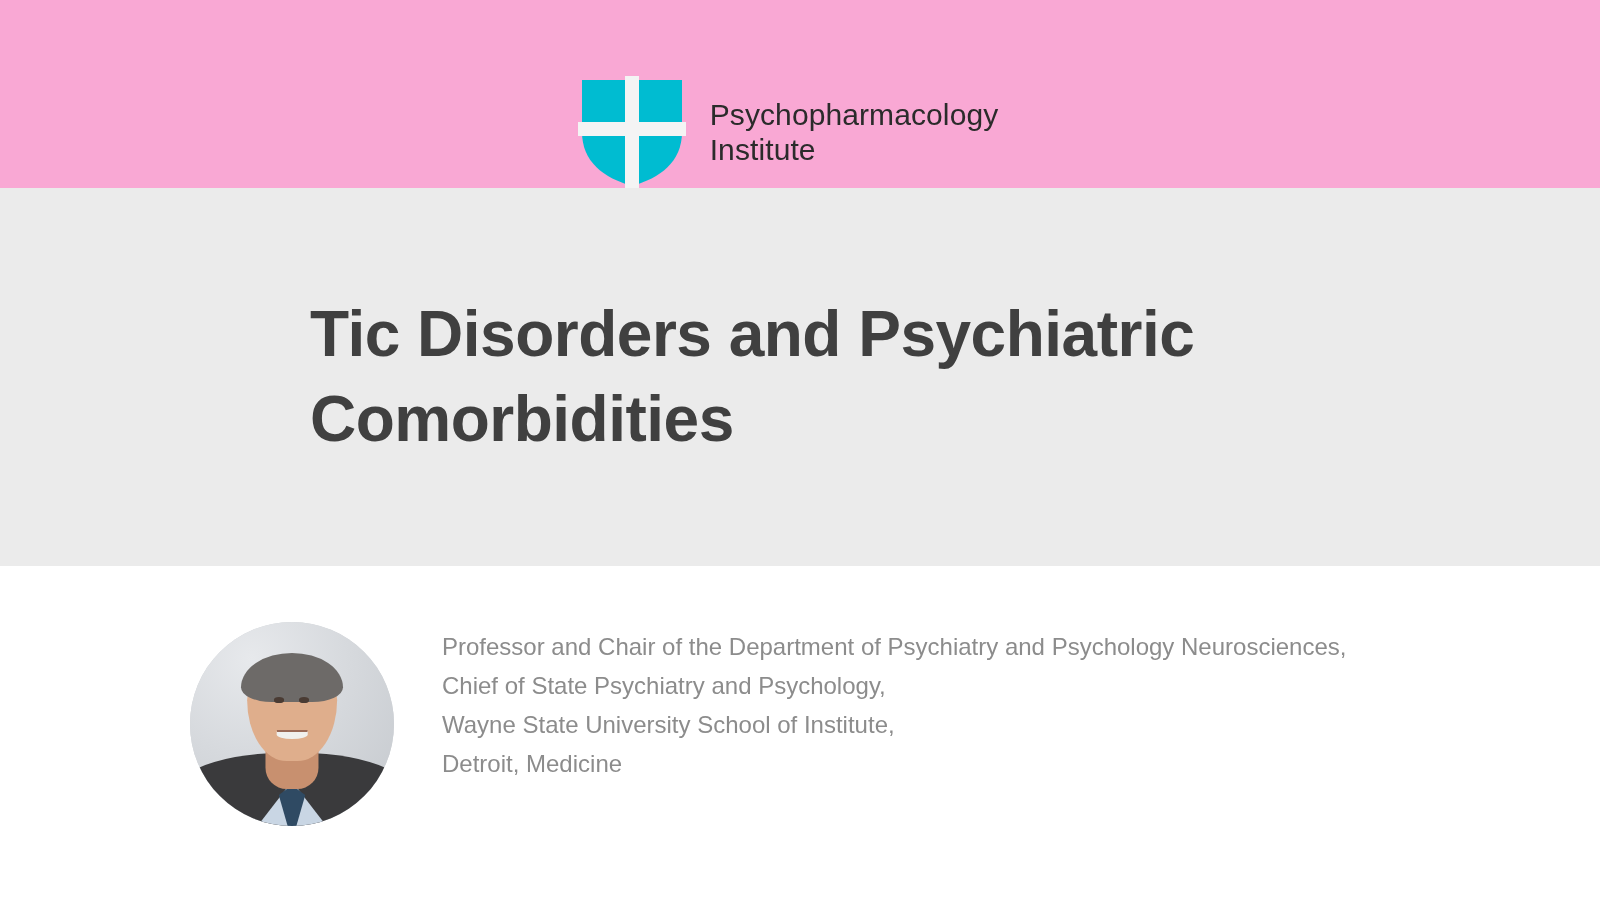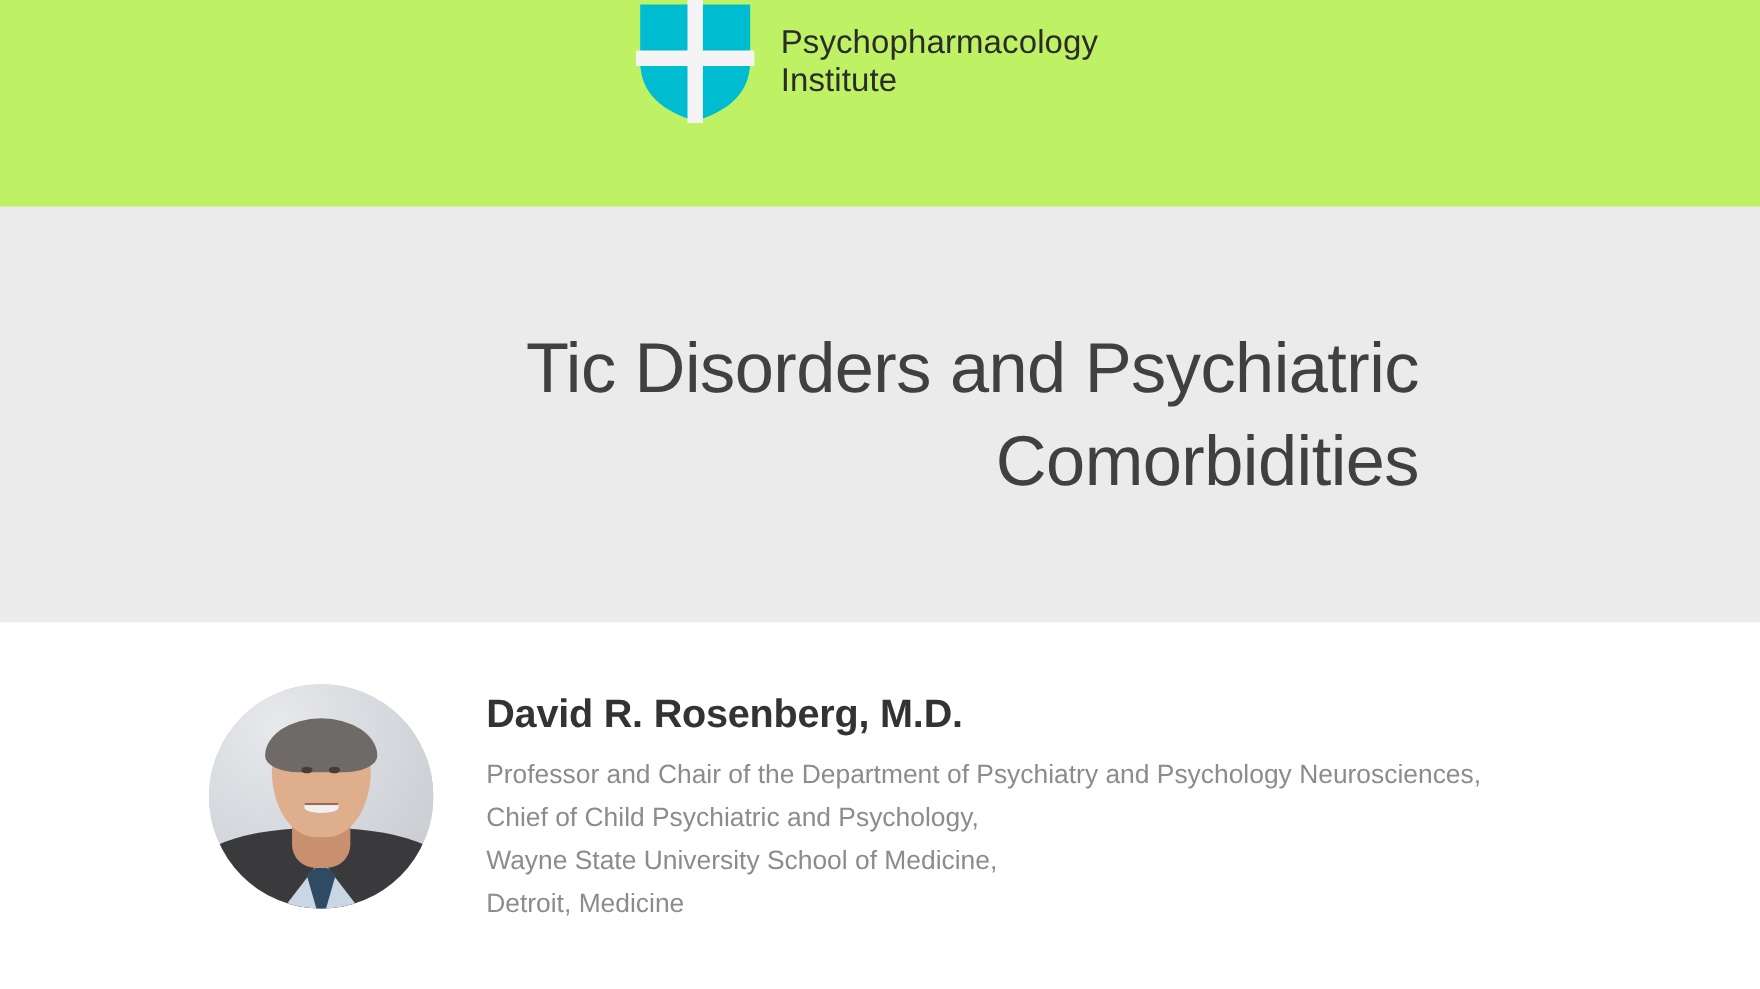--- a/index.html
+++ b/index.html
@@ -14,23 +14,23 @@
     width: 1600px;
     height: 899px;
     display: flex;
     flex-direction: column;
     background: #ffffff;
   }
 
   
   .header {
     height: 188px;
-    background: #bef264;
-    display: flex;
-    align-items: flex-start;
+    background: #f9a8d4;
+    display: flex;
+    align-items: flex-end;
     justify-content: center;
     flex: 0 0 auto;
   }
   .brand {
     display: flex;
     align-items: center;
     gap: 24px;
     transform: translateX(-12px);
   }
   .brand-logo {
@@ -51,24 +51,24 @@
   .title-band {
     height: 378px;
     background: #ebebeb;
     display: flex;
     align-items: center;
     justify-content: center;
     flex: 0 0 auto;
   }
   .title {
     width: 980px;
-    text-align: right;
+    text-align: left;
     font-size: 64px;
     line-height: 1.33;
-    font-weight: 400;
+    font-weight: 700;
     color: #404040;
     letter-spacing: -0.5px;
   }
 
   
   .presenter {
     flex: 1 1 auto;
     background: #ffffff;
     display: flex;
     align-items: flex-start;
@@ -202,21 +202,20 @@
       <div class="ph-tie"></div>
       <div class="ph-neck"></div>
       <div class="ph-face"></div>
       <div class="ph-hair"></div>
       <div class="ph-eye l"></div>
       <div class="ph-eye r"></div>
       <div class="ph-mouth"></div>
     </div>
 
     <div class="bio">
-      <div class="bio-name">David R. Rosenberg, M.D.</div>
       <div class="bio-line">Professor and Chair of the Department of Psychiatry and Psychology Neurosciences,</div>
-      <div class="bio-line">Chief of Child Psychiatric and Psychology,</div>
-      <div class="bio-line">Wayne State University School of Medicine,</div>
+      <div class="bio-line">Chief of State Psychiatry and Psychology,</div>
+      <div class="bio-line">Wayne State University School of Institute,</div>
       <div class="bio-line">Detroit, Medicine</div>
     </div>
   </div>
 
 </div>
 
 </body></html>

